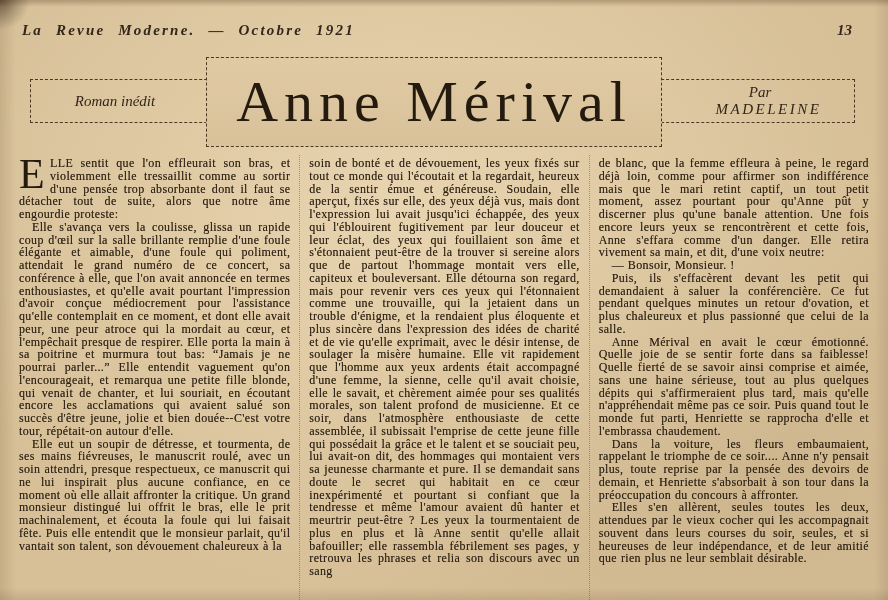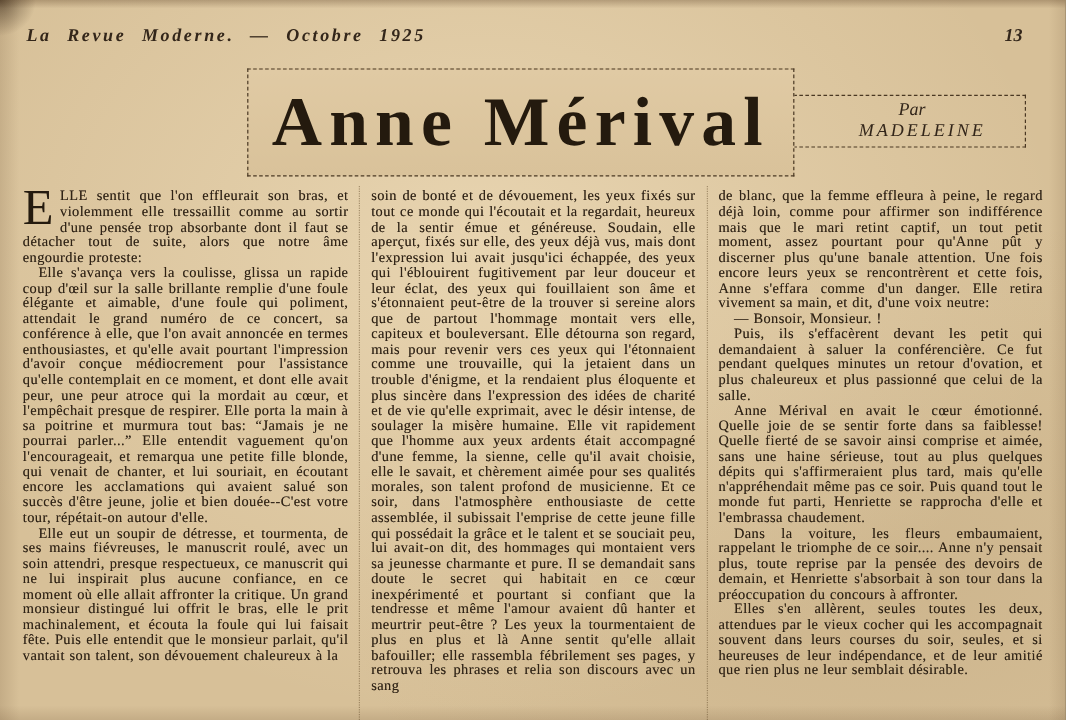--- a/index.html
+++ b/index.html
@@ -45,21 +45,21 @@
   .tag-right{right:33px;width:214px;justify-content:center;padding-left:24px;flex-direction:column;}
   .by-name{letter-spacing:2.5px;margin-left:17px;}
   .title-box{
     position:absolute;left:206px;top:0;width:456px;height:90px;
     border:1px dashed #4a3823;
     background:linear-gradient(180deg,#e0caa4,#d9c29a);
     display:flex;align-items:center;justify-content:center;
     box-sizing:border-box;z-index:2;
   }
   .title-box h1{
-    margin:0;font-weight:bold;font-size:58px;line-height:80px;
+    margin:0;font-weight:normal;font-size:58px;line-height:80px;
     letter-spacing:6px;color:#241a0e;white-space:nowrap;
   }
   
   .columns{
     position:absolute;top:155px;left:10px;right:10px;bottom:0;
     display:flex;overflow:hidden;
   }
   .col{
     width:33.333%;box-sizing:border-box;padding:2px 9px 0 9px;
     text-align:justify;overflow:hidden;
@@ -78,25 +78,28 @@
     color:#241a0e;
     text-shadow:none;
   }
 </style>
 </head>
 <body>
 
 <div class="page">
 
   <div class="masthead-row">
-    <span class="masthead">La Revue Moderne. — Octobre 1925</span>
+    <span class="masthead">La Revue Moderne. — Octobre 1921</span>
     <span class="pagenum">13</span>
   </div>
 
   <div class="banner">
+    <div class="tag-box tag-left">
+      <span>Roman inédit</span>
+    </div>
     <div class="tag-box tag-right">
       <span>Par</span>
       <span class="by-name">MADELEINE</span>
     </div>
     <div class="title-box">
       <h1>Anne Mérival</h1>
     </div>
   </div>
 
   <div class="columns">

